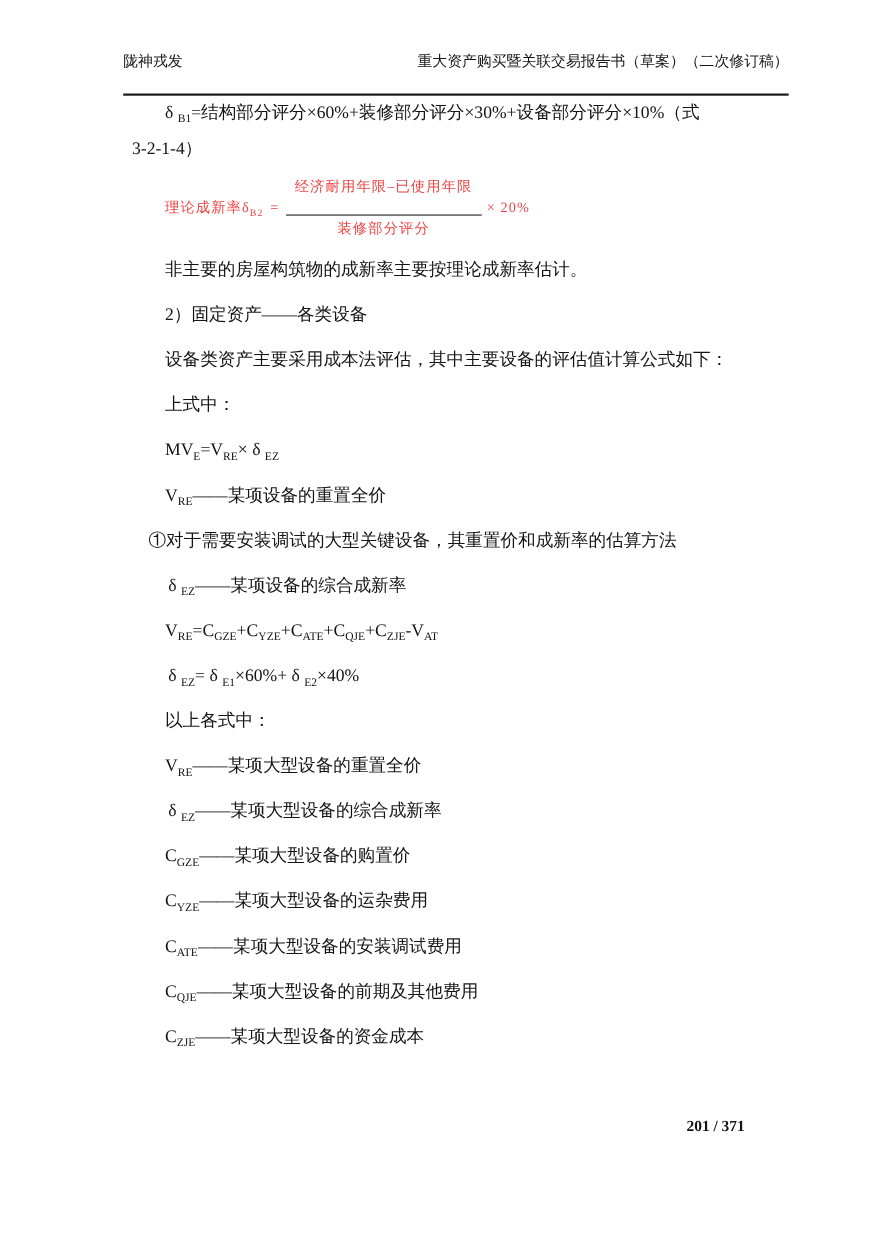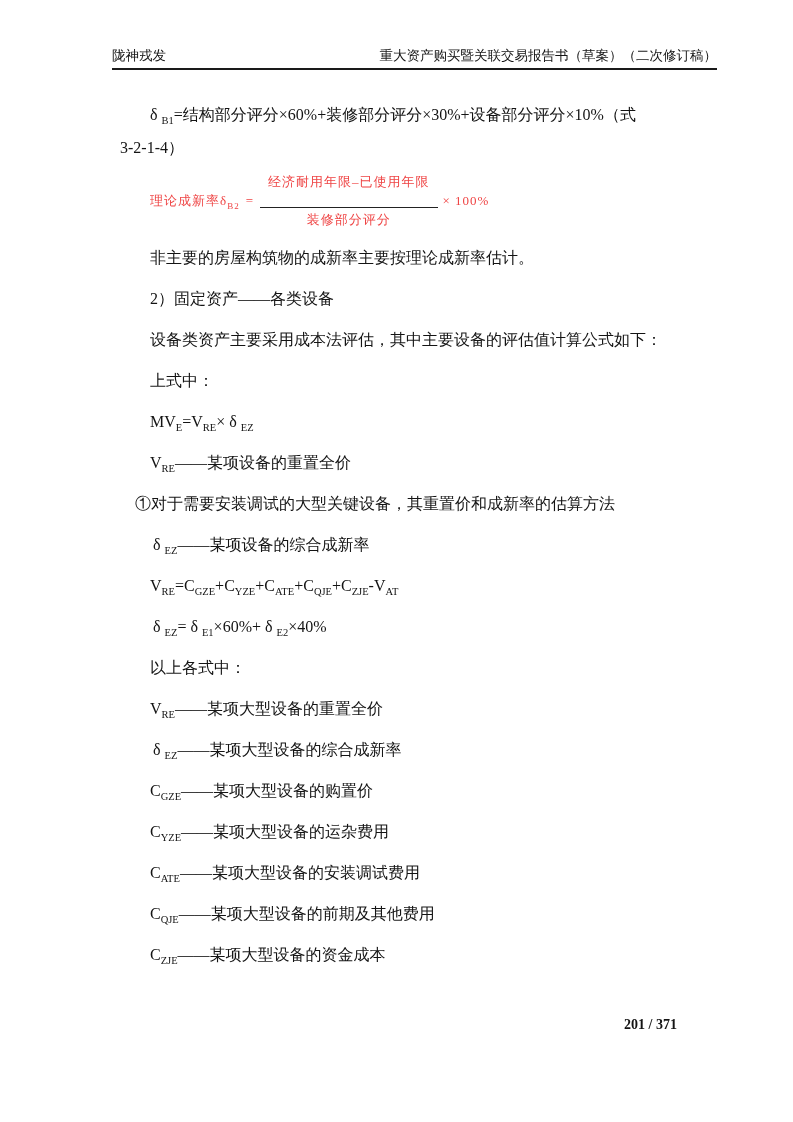--- a/index.html
+++ b/index.html
@@ -15,35 +15,35 @@
   .header {
     position:absolute;
     left:112px; right:76px; top:47px;
   }
   .header-row {
     display:flex;
     justify-content:space-between;
     align-items:flex-end;
     font-size:13.5px;
     line-height:18px;
-    padding-bottom:3px;
+    padding-bottom:20px;
     border-bottom:2px solid #1a1a1a;
   }
   
   .body {
     position:absolute;
     left:120px; top:86px; width:610px;
   }
   .bline {
     font-size:16px;
     line-height:33px;
     margin-bottom:8px;
     white-space:pre;
   }
-  .bline.tight { margin-bottom:0;margin-top:12px; }
+  .bline.tight { margin-bottom:0; }
   .bline.ind-normal { padding-left:30px; }
   .bline.ind-small  { padding-left:15px; }
   .bline.ind-delta  { padding-left:33px; }
   .bline sub {
     font-size:10.5px;
     line-height:0;
     letter-spacing:0;
   }
   
   .formula {
@@ -96,21 +96,21 @@
         <div class="bline ind-none">3-2-1-4）</div>
       </div>
 
     <div class="formula">
       <span><span>理论成新率δ</span><sub>B2</sub></span>
       <span class="f-eq">=</span>
       <span class="f-frac">
         <span class="f-num">经济耐用年限–已使用年限</span>
         <span class="f-den">装修部分评分</span>
       </span>
-      <span class="f-suffix">× 100%</span>
+      <span class="f-suffix">× 20%</span>
     </div>
 
     <div id="lines-after">
         <div class="bline ind-normal">非主要的房屋构筑物的成新率主要按理论成新率估计。</div>
         <div class="bline ind-normal">2）固定资产——各类设备</div>
         <div class="bline ind-normal">设备类资产主要采用成本法评估，其中主要设备的评估值计算公式如下：</div>
         <div class="bline ind-normal">上式中：</div>
         <div class="bline ind-normal">MV<sub>E</sub>=V<sub>RE</sub>× δ <sub>EZ</sub></div>
         <div class="bline ind-normal">V<sub>RE</sub>——某项设备的重置全价</div>
         <div class="bline ind-small">①对于需要安装调试的大型关键设备，其重置价和成新率的估算方法</div>

